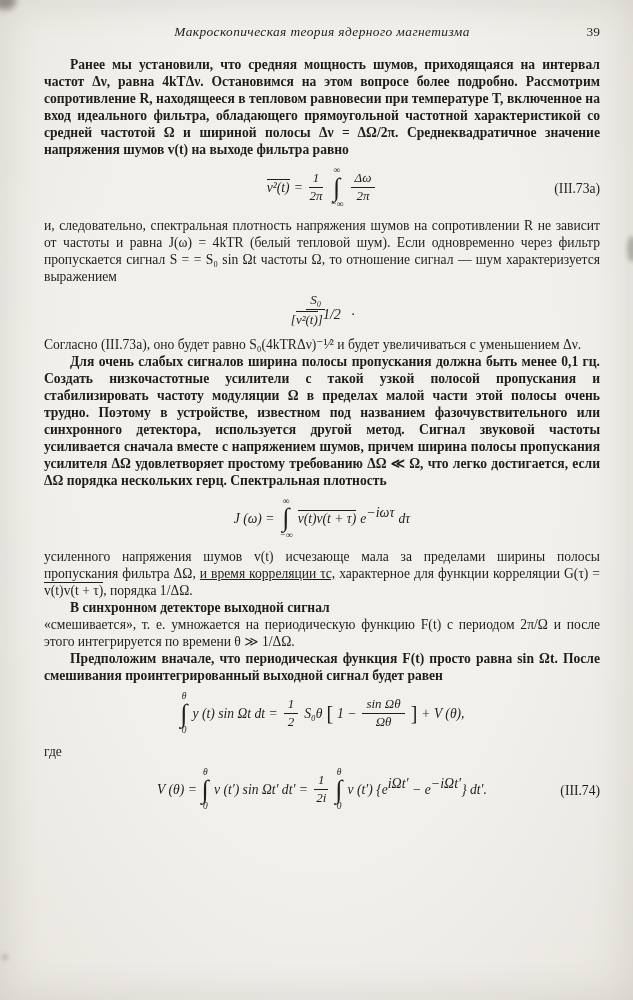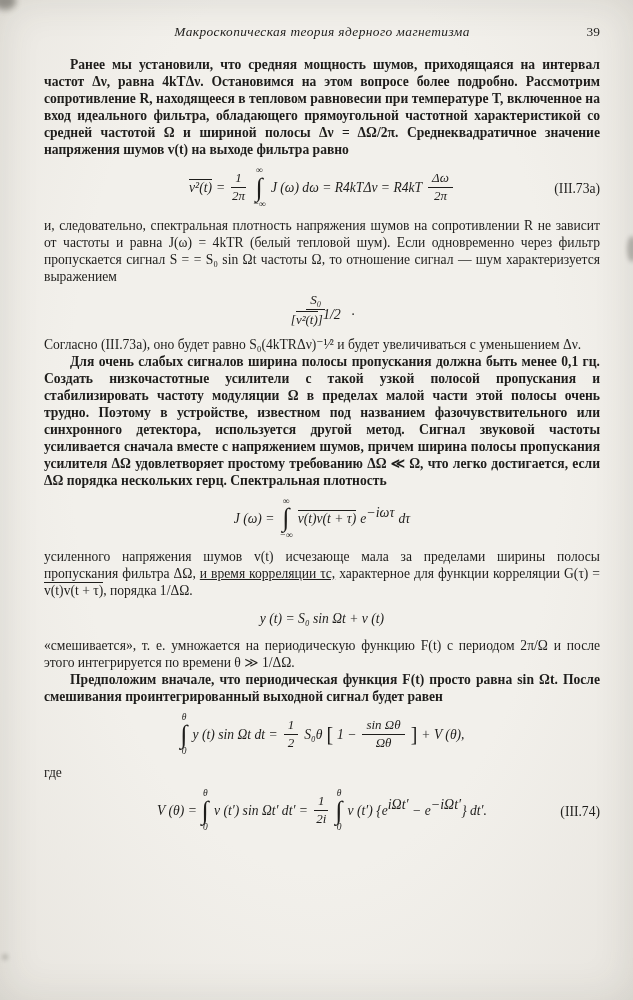--- a/index.html
+++ b/index.html
@@ -68,21 +68,20 @@
       <span class="tok">=</span>
       <span class="frac">
         <span class="num">1</span>
         <span class="den">2π</span>
       </span>
       <span class="integral">
         <span class="lim">∞</span>
         <span class="sign">∫</span>
         <span class="lim">−∞</span>
       </span>
-      <span class="tok">J (ω) dω = R4kTΔν = R4kT</span>
       <span class="frac bf">
         <span class="num">Δω</span>
         <span class="den">2π</span>
       </span>
       <span class="eqno">(III.73а)</span>
     </div>
 
     <p>и, следовательно, спектральная плотность напряжения шумов на сопротивлении R не зависит от частоты и равна J(ω) = 4kTR (белый тепловой шум). Если одновременно через фильтр пропускается сигнал S = = S₀ sin Ωt частоты Ω, то отношение сигнал — шум характеризуется выражением</p>
 
     <div class="eq">
@@ -106,24 +105,22 @@
         <span class="sign">∫</span>
         <span class="lim">−∞</span>
       </span>
       <span class="tok olr">v(t)v(t + τ)</span>
       <span class="tok"><span>e</span><sup class="s">−iωτ</sup></span>
       <span class="tok">dτ</span>
     </div>
 
     <p><span>усиленного напряжения шумов v(t) исчезающе мала за пределами ширины полосы пропускания фильтра ΔΩ, </span><span class="ul">и время корреляции τc,</span><span> характерное для функции корреляции G(τ) = </span><span class="olr">v(t)v(t + τ)</span><span>, порядка 1/ΔΩ.</span></p>
 
+    <p class="indent">В синхронном детекторе выходной сигнал</p>
 
-    <div class="eq">
-      <span class="tok">y (t) = S₀ sin Ωt + v (t)</span>
-    </div>
 
     <p>«смешивается», т. е. умножается на периодическую функцию F(t) с периодом 2π/Ω и после этого интегрируется по времени θ ≫ 1/ΔΩ.</p>
 
     <p class="indent">Предположим вначале, что периодическая функция F(t) просто равна sin Ωt. После смешивания проинтегрированный выходной сигнал будет равен</p>
 
     <div class="eq">
       <span class="integral">
         <span class="lim">θ</span>
         <span class="sign">∫</span>
         <span class="lim">0</span>

